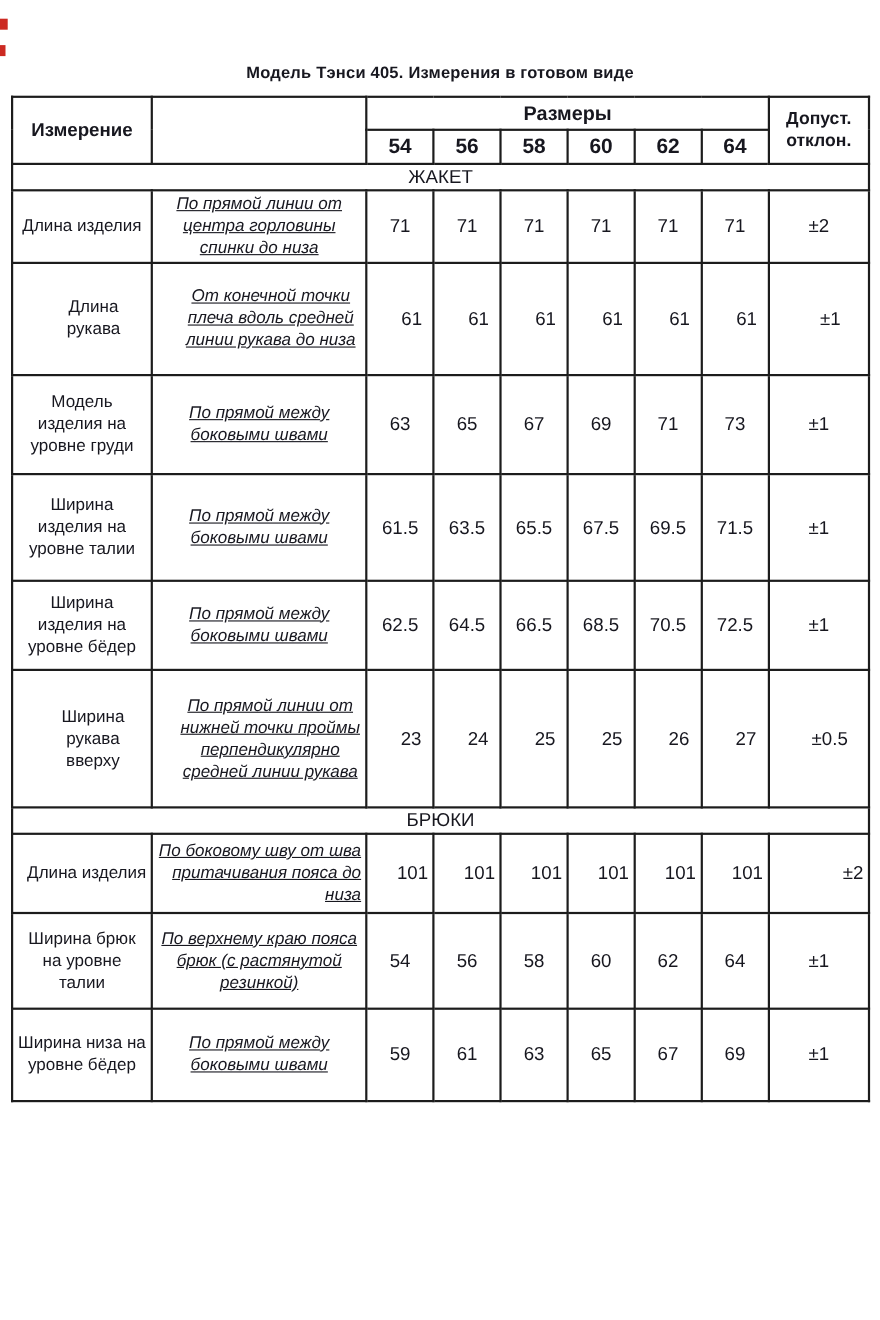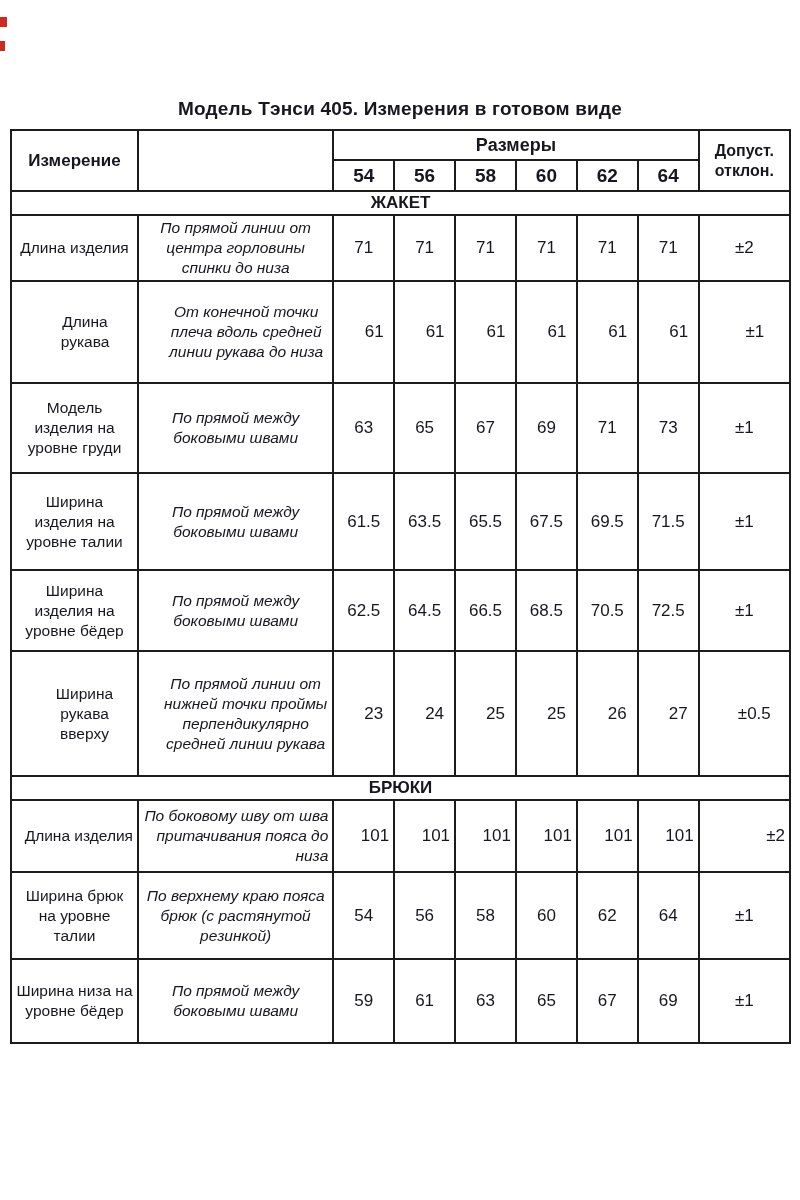--- a/index.html
+++ b/index.html
@@ -10,24 +10,24 @@
     color:#17171f;
     overflow:hidden;
   }
   .page { position:relative; width:800px; height:1200px; background:#ffffff; }
 
   .red-mark { position:absolute; left:0; background:#cc2a22; }
   .red-mark.m1 { top:17px; width:7px; height:10px; }
   .red-mark.m2 { top:41px; width:5px; height:10px; }
 
   .doc-title {
-    padding-top:96px;
+    padding-top:54px;
     text-align:center;
     font-weight:bold;
-    font-size:19px;
+    font-size:15px;
     line-height:26px;
     letter-spacing:0.2px;
   }
 
   table.meas {
     border-collapse:collapse;
     table-layout:fixed;
     margin:7px 13px 0 10px;
     width:781px;
   }
@@ -47,29 +47,29 @@
 
   
   .meas thead th { font-weight:bold; }
   .th-measurement { font-size:17px; }
   .th-sizes { font-size:18px; height:24px; }
   .th-size-num { font-size:19px; height:25px; }
   .th-tol { font-size:16px; line-height:20px; }
 
   
   .section-row td {
-    font-weight:bold;
+    font-weight:normal;
     font-size:17px;
     height:20px;
     padding:1px;
   }
 
   
   .c-name  { font-size:15.5px; line-height:20px; }
-  .c-desc  { font-style:italic; font-size:15.5px; line-height:20px; }
+  .c-desc  { font-style:italic; font-size:15.5px; line-height:20px;text-decoration:underline; }
   .c-val   { font-size:17px; }
   .c-tol   { font-size:17px; }
 
   
   .rh1 td { height:58px; }
   .rh2 td { height:96px;padding-left:25px; }
   .rh3 td { height:84px; }
   .rh4 td { height:91px; }
   .rh5 td { height:75px; }
   .rh6 td { height:119px;padding-left:24px; }

